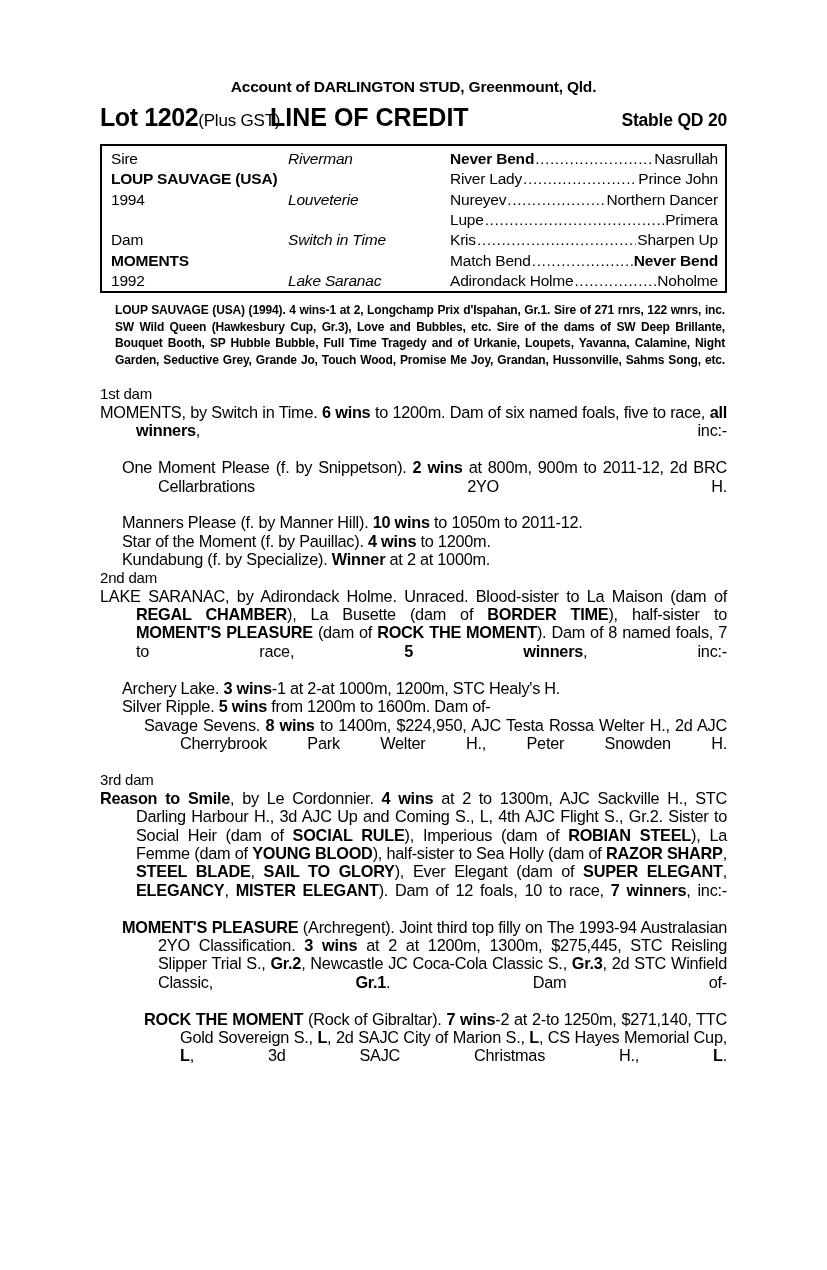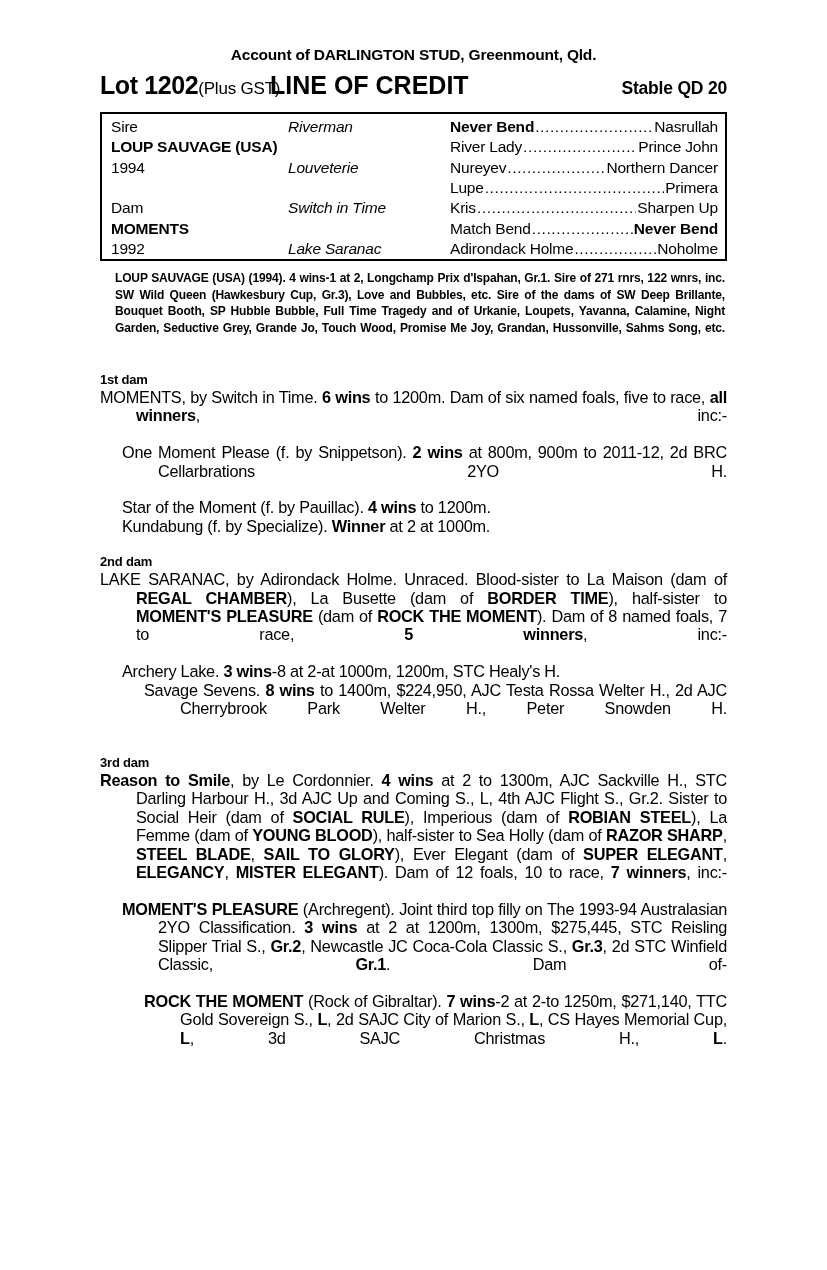--- a/index.html
+++ b/index.html
@@ -21,21 +21,21 @@
     box-sizing: border-box;
     padding: 0 100px;
   }
 
   
   .account-line {
     text-align: center;
     font-weight: bold;
     font-size: 15.5px;
     letter-spacing: -0.2px;
-    padding-top: 46px;
+    padding-top: 78px;
     line-height: 1.1;
   }
   .lot-row {
     position: relative;
     height: 30px;
     margin-top: 7px;
   }
   .lot-left {
     position: absolute;
     left: 0;
@@ -154,24 +154,23 @@
     font-weight: bold;
     line-height: 16.6px;
     text-align: justify;
     letter-spacing: -0.15px;
     padding: 0 2px 0 15px;
   }
   .sire-para::after { content: ""; display: inline-block; width: 100%; }
 
   
   .dam-head {
-    font-size: 13px;
-    font-weight: bold;
-    letter-spacing: -0.2px;
-    margin-top: 19px;
+    font-size: 15px;
+    font-weight: normal;
+    letter-spacing: -0.2px;
     margin-bottom: 1px;
   }
   .ln {
     font-size: 16.3px;
     line-height: 18.4px;
     letter-spacing: -0.25px;
     text-align: justify;
     text-justify: inter-word;
   }
   .ln::after { content: ""; display: inline-block; width: 100%; }
@@ -273,25 +272,27 @@
         </div>
       </div>
   </div>
 
   <div class="sire-para">LOUP SAUVAGE (USA) (1994). 4 wins-1 at 2, Longchamp Prix d'Ispahan, Gr.1. Sire of 271 rnrs, 122 wnrs, inc. SW Wild Queen (Hawkesbury Cup, Gr.3), Love and Bubbles, etc. Sire of the dams of SW Deep Brillante, Bouquet Booth, SP Hubble Bubble, Full Time Tragedy and of Urkanie, Loupets, Yavanna, Calamine, Night Garden, Seductive Grey, Grande Jo, Touch Wood, Promise Me Joy, Grandan, Hussonville, Sahms Song, etc.</div>
 
   <div id="dam-sections">
       <div class="dam-head">1st dam</div>
       <div class="ln i0"><span>MOMENTS, by Switch in Time. </span><span class="b">6 wins</span><span> to 1200m. Dam of six named foals, five to race, </span><span class="b">all winners</span><span>, inc:-</span></div>
       <div class="ln i1"><span>One Moment Please (f. by Snippetson). </span><span class="b">2 wins</span><span> at 800m, 900m to 2011-12, 2d BRC Cellarbrations 2YO H.</span></div>
+      <div class="ln i1 nojust"><span>Manners Please (f. by Manner Hill). </span><span class="b">10 wins</span><span> to 1050m to 2011-12.</span></div>
       <div class="ln i1 nojust"><span>Star of the Moment (f. by Pauillac). </span><span class="b">4 wins</span><span> to 1200m.</span></div>
       <div class="ln i1 nojust"><span>Kundabung (f. by Specialize). </span><span class="b">Winner</span><span> at 2 at 1000m.</span></div>
       <div class="dam-head">2nd dam</div>
       <div class="ln i0"><span>LAKE SARANAC, by Adirondack Holme. Unraced. Blood-sister to La Maison (dam of </span><span class="b">REGAL CHAMBER</span><span>), La Busette (dam of </span><span class="b">BORDER TIME</span><span>), half-sister to </span><span class="b">MOMENT'S PLEASURE</span><span> (dam of </span><span class="b">ROCK THE MOMENT</span><span>). Dam of 8 named foals, 7 to race, </span><span class="b">5 winners</span><span>, inc:-</span></div>
-      <div class="ln i1 nojust"><span>Archery Lake. </span><span class="b">3 wins</span><span>-8 at 2-at 1000m, 1200m, STC Healy's H.</span></div>
+      <div class="ln i1 nojust"><span>Archery Lake. </span><span class="b">3 wins</span><span>-1 at 2-at 1000m, 1200m, STC Healy's H.</span></div>
+      <div class="ln i1 nojust"><span>Silver Ripple. </span><span class="b">5 wins</span><span> from 1200m to 1600m. Dam of-</span></div>
       <div class="ln i2"><span>Savage Sevens. </span><span class="b">8 wins</span><span> to 1400m, $224,950, AJC Testa Rossa Welter H., 2d AJC Cherrybrook Park Welter H., Peter Snowden H.</span></div>
       <div class="dam-head">3rd dam</div>
       <div class="ln i0"><span class="b">Reason to Smile</span><span>, by Le Cordonnier. </span><span class="b">4 wins</span><span> at 2 to 1300m, AJC Sackville H., STC Darling Harbour H., 3d AJC Up and Coming S., L, 4th AJC Flight S., Gr.2. Sister to Social Heir (dam of </span><span class="b">SOCIAL RULE</span><span>), Imperious (dam of </span><span class="b">ROBIAN STEEL</span><span>), La Femme (dam of </span><span class="b">YOUNG BLOOD</span><span>), half-sister to Sea Holly (dam of </span><span class="b">RAZOR SHARP</span><span>, </span><span class="b">STEEL BLADE</span><span>, </span><span class="b">SAIL TO GLORY</span><span>), Ever Elegant (dam of </span><span class="b">SUPER ELEGANT</span><span>, </span><span class="b">ELEGANCY</span><span>, </span><span class="b">MISTER ELEGANT</span><span>). Dam of 12 foals, 10 to race, </span><span class="b">7 winners</span><span>, inc:-</span></div>
       <div class="ln i1"><span class="b">MOMENT'S PLEASURE</span><span> (Archregent). Joint third top filly on The 1993-94 Australasian 2YO Classification. </span><span class="b">3 wins</span><span> at 2 at 1200m, 1300m, $275,445, STC Reisling Slipper Trial S., </span><span class="b">Gr.2</span><span>, Newcastle JC Coca-Cola Classic S., </span><span class="b">Gr.3</span><span>, 2d STC Winfield Classic, </span><span class="b">Gr.1</span><span>. Dam of-</span></div>
       <div class="ln i2"><span class="b">ROCK THE MOMENT</span><span> (Rock of Gibraltar). </span><span class="b">7 wins</span><span>-2 at 2-to 1250m, $271,140, TTC Gold Sovereign S., </span><span class="b">L</span><span>, 2d SAJC City of Marion S., </span><span class="b">L</span><span>, CS Hayes Memorial Cup, </span><span class="b">L</span><span>, 3d SAJC Christmas H., </span><span class="b">L</span><span>.</span></div>
     </div>
 
 </div>
 
 </body></html>

